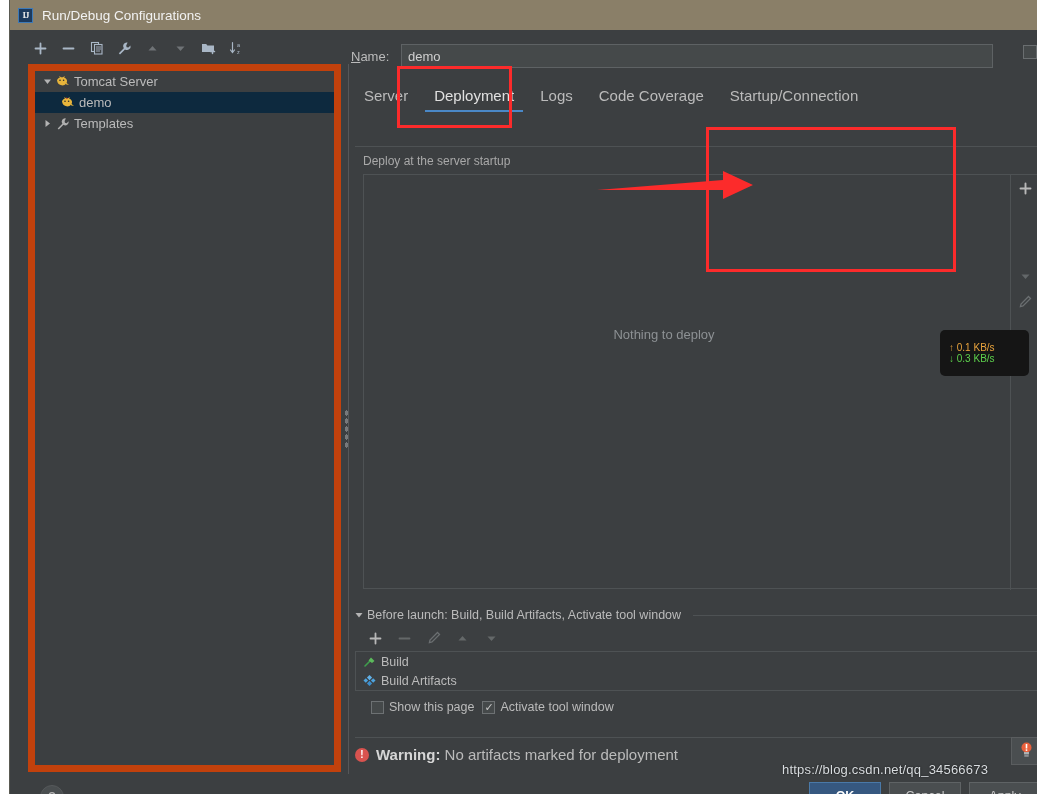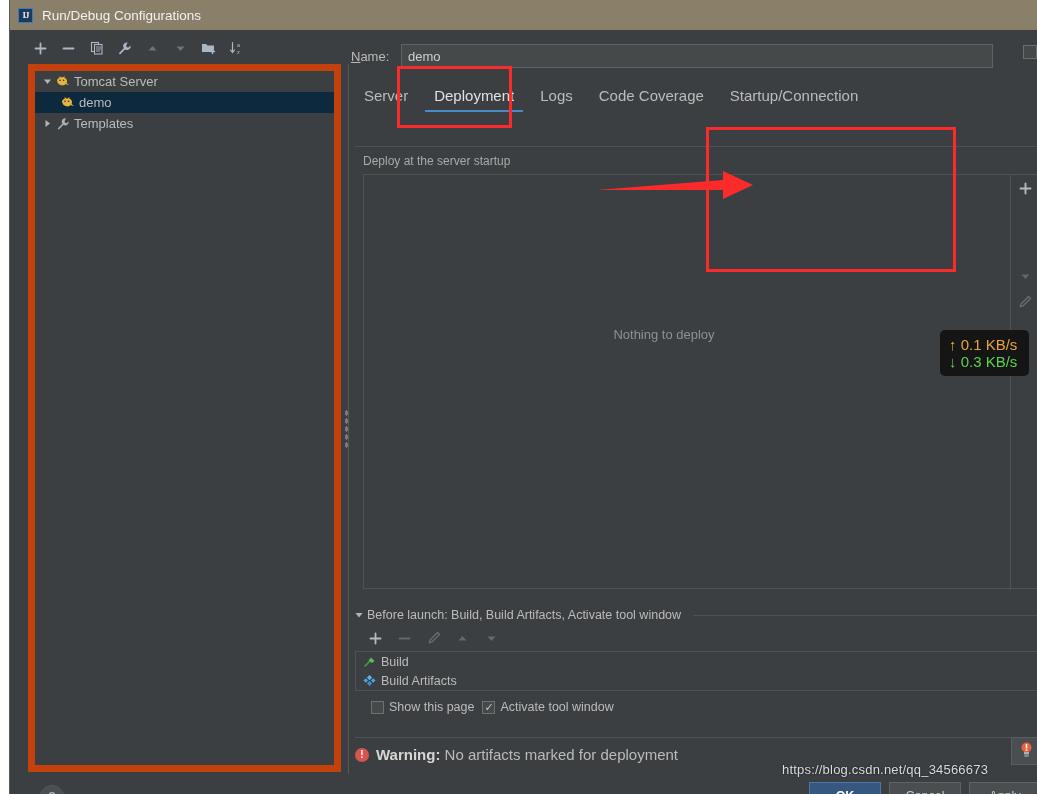--- a/index.html
+++ b/index.html
@@ -169,21 +169,21 @@
   .anno { position:absolute; border:3px solid #fc2b2b; z-index:60; pointer-events:none; }
   .anno-tab { left:397px; top:66px; width:115px; height:62px; }
   .anno-popup { left:706px; top:127px; width:250px; height:145px; }
   .arrow-svg { position:absolute; left:595px; top:168px; z-index:61; pointer-events:none; }
 
   
   .netwidget {
     position:absolute; left:940px; top:330px; width:89px; height:46px;
     background:#151515; border-radius:5px; z-index:55;
     display:flex; flex-direction:column; justify-content:center; padding-left:9px;
-    font-family:"Liberation Sans", sans-serif; font-size:15px;
+    font-family:"Liberation Sans", sans-serif; font-size:10px;
   }
   .net-up { color:#e8a33d; }
   .net-down { color:#5dd14c; }
 
   
   .watermark {
     position:absolute; left:782px; top:762px; z-index:70;
     font-size:13px; color:#d9dde0; letter-spacing:.2px;
     text-shadow:0 0 2px rgba(0,0,0,.7);
     font-family:"Liberation Sans", sans-serif;

